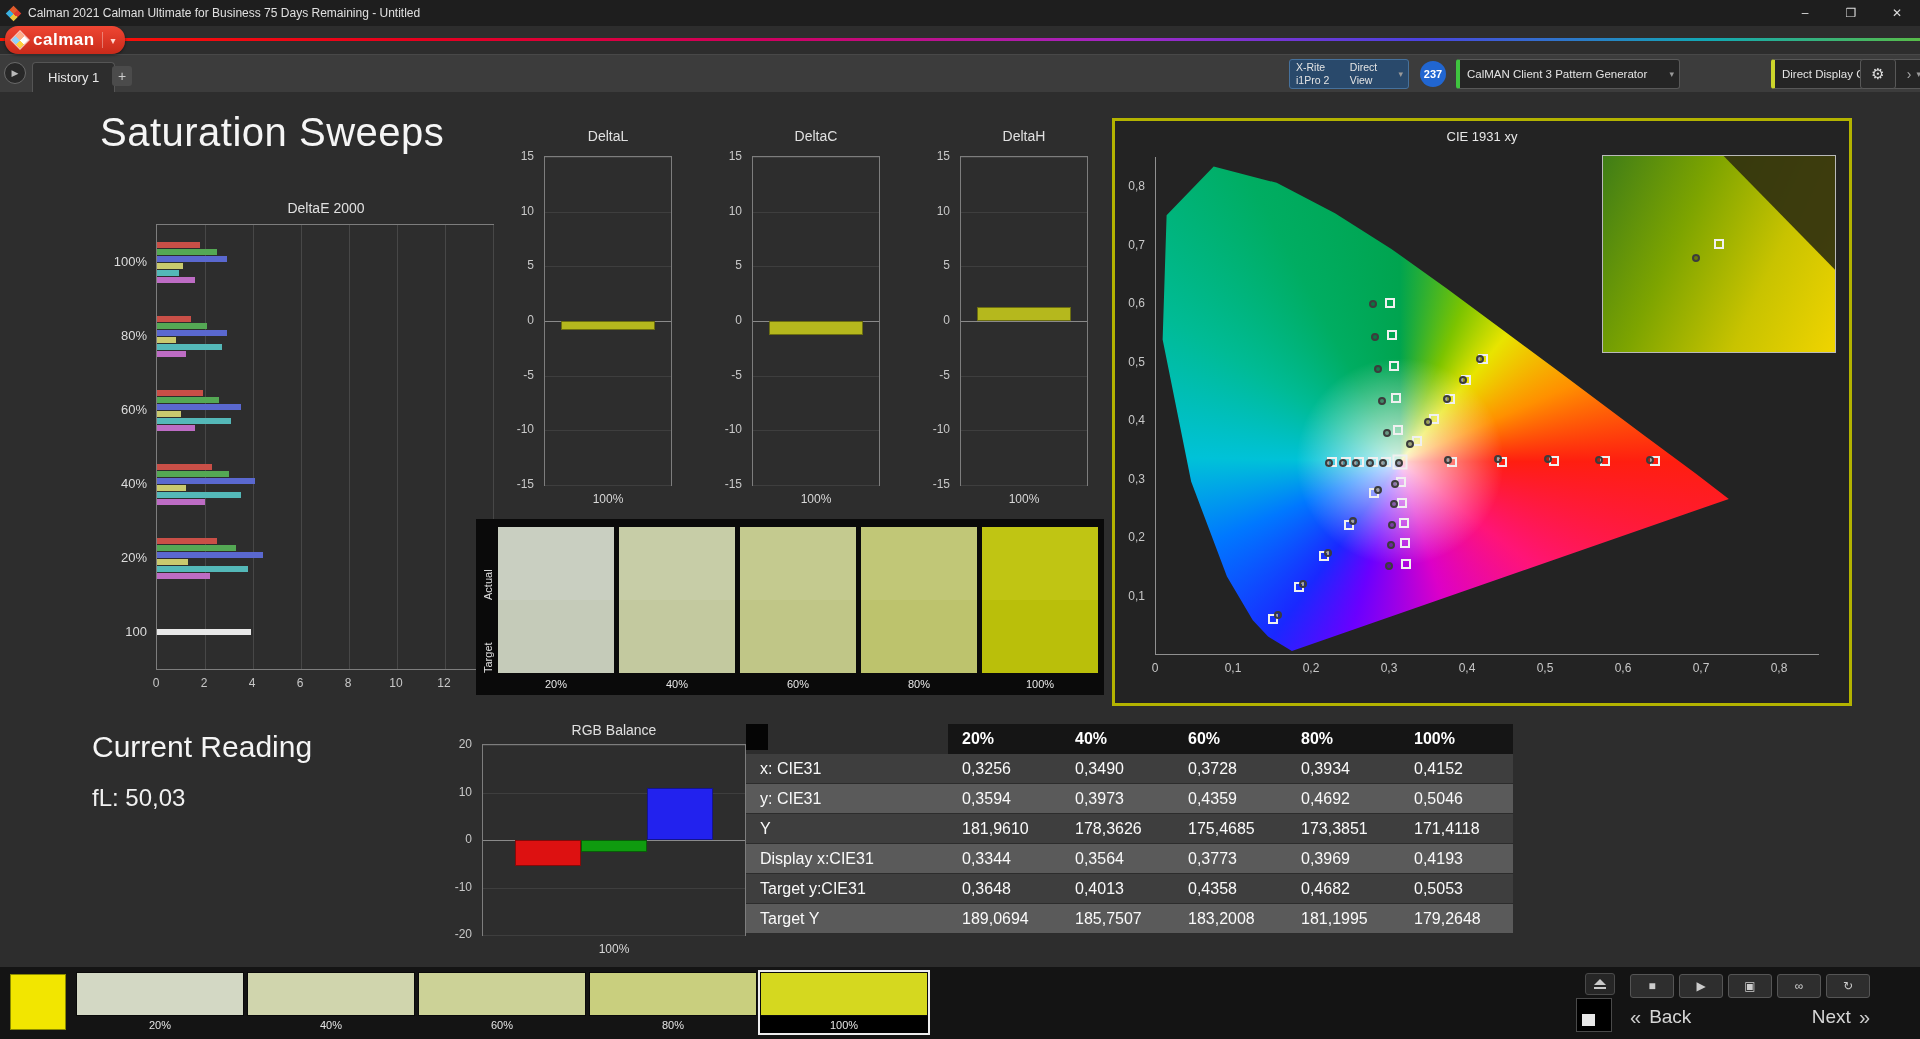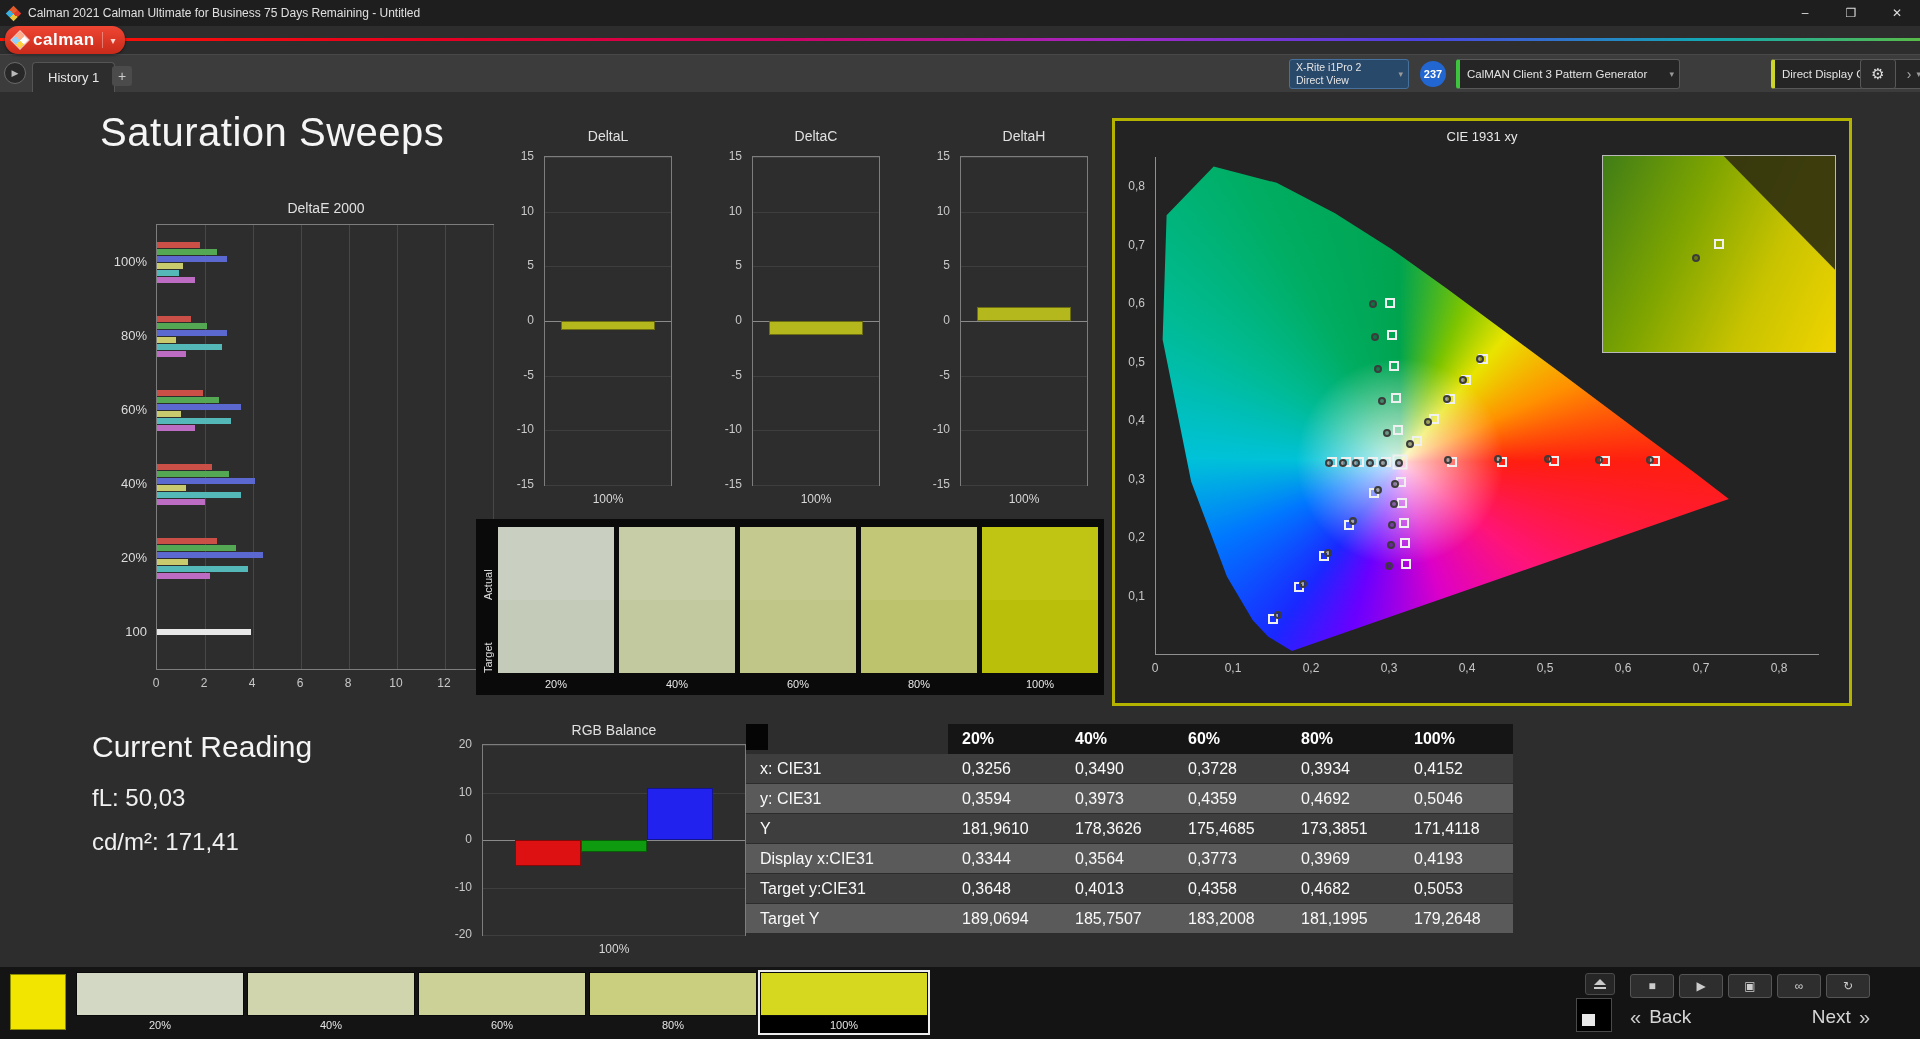--- a/index.html
+++ b/index.html
@@ -33,21 +33,21 @@
   .nav-circle{position:absolute;left:4px;top:7px;width:22px;height:22px;border-radius:50%;background:#282828;
     border:1px solid #6a6a6a;color:#bbb;font-size:9px;display:flex;align-items:center;justify-content:center;}
   .history-tab{position:absolute;left:32px;bottom:0;height:30px;background:#2d2d2d;border:1px solid #555;border-bottom:none;
     border-radius:4px 4px 0 0;color:#e8e8e8;font-size:13px;display:flex;align-items:center;padding:0 15px;}
   .tab-add{position:absolute;left:112px;top:11px;width:20px;height:20px;background:#4b4b4b;border-radius:3px;
     color:#ccc;display:flex;align-items:center;justify-content:center;font-size:14px;}
   .dd{position:absolute;top:4px;height:30px;background:#252525;border:1px solid #585858;border-radius:3px;
     display:flex;align-items:center;color:#e4e4e4;}
   .dd-chev{margin-left:auto;color:#9a9a9a;font-size:9px;padding:0 5px;}
   .meter-dd{left:1289px;width:120px;background:#29496b;border-color:#46719c;padding-left:6px;}
-  .dd-lines{display:flex;flex-direction:column;font-size:10.5px;line-height:13px;}
+  .dd-lines{display:flex;flex-direction:row;font-size:10.5px;line-height:13px;}
   .meter-badge{position:absolute;left:1420px;top:6px;width:26px;height:26px;border-radius:50%;background:#2166d1;
     color:#fff;font-size:11px;font-weight:bold;display:flex;align-items:center;justify-content:center;}
   .pattern-dd{left:1456px;width:224px;border-left:4px solid #3fc43f;padding-left:7px;font-size:11.5px;}
   .display-dd{left:1771px;width:156px;border-left:4px solid #ccd52b;padding-left:7px;font-size:11.5px;}
   .gear-btn{position:absolute;left:1860px;top:4px;width:36px;height:30px;background:#2a2a2a;border:1px solid #585858;
     border-radius:3px;color:#ddd;display:flex;align-items:center;justify-content:center;font-size:15px;}
   .overflow-btn{position:absolute;left:1900px;top:4px;width:18px;height:30px;color:#aaa;
     display:flex;align-items:center;justify-content:center;font-size:14px;}
 
   
@@ -477,21 +477,20 @@
         <div class="tick-label" style="left: 390px;">0,5</div>
         <div class="tick-label" style="left: 468px;">0,6</div>
         <div class="tick-label" style="left: 546px;">0,7</div>
         <div class="tick-label" style="left: 624px;">0,8</div>
       </div>
   </div>
 
   <div class="current-reading">
     <div class="cr-title">Current Reading</div>
     <div class="cr-line">fL: 50,03</div>
-    <div class="cr-line">cd/m²: 171,41</div>
   </div>
 
   <div id="rgb">
     <div class="chart-title" id="rgb-title">RGB Balance</div>
     <div id="rgb-ylabels">
         <div class="tick-label-y" style="top: 0px;">20</div>
         <div class="tick-label-y" style="top: 47.5px;">10</div>
         <div class="tick-label-y" style="top: 95px;">0</div>
         <div class="tick-label-y" style="top: 142.5px;">-10</div>
         <div class="tick-label-y" style="top: 190px;">-20</div>

